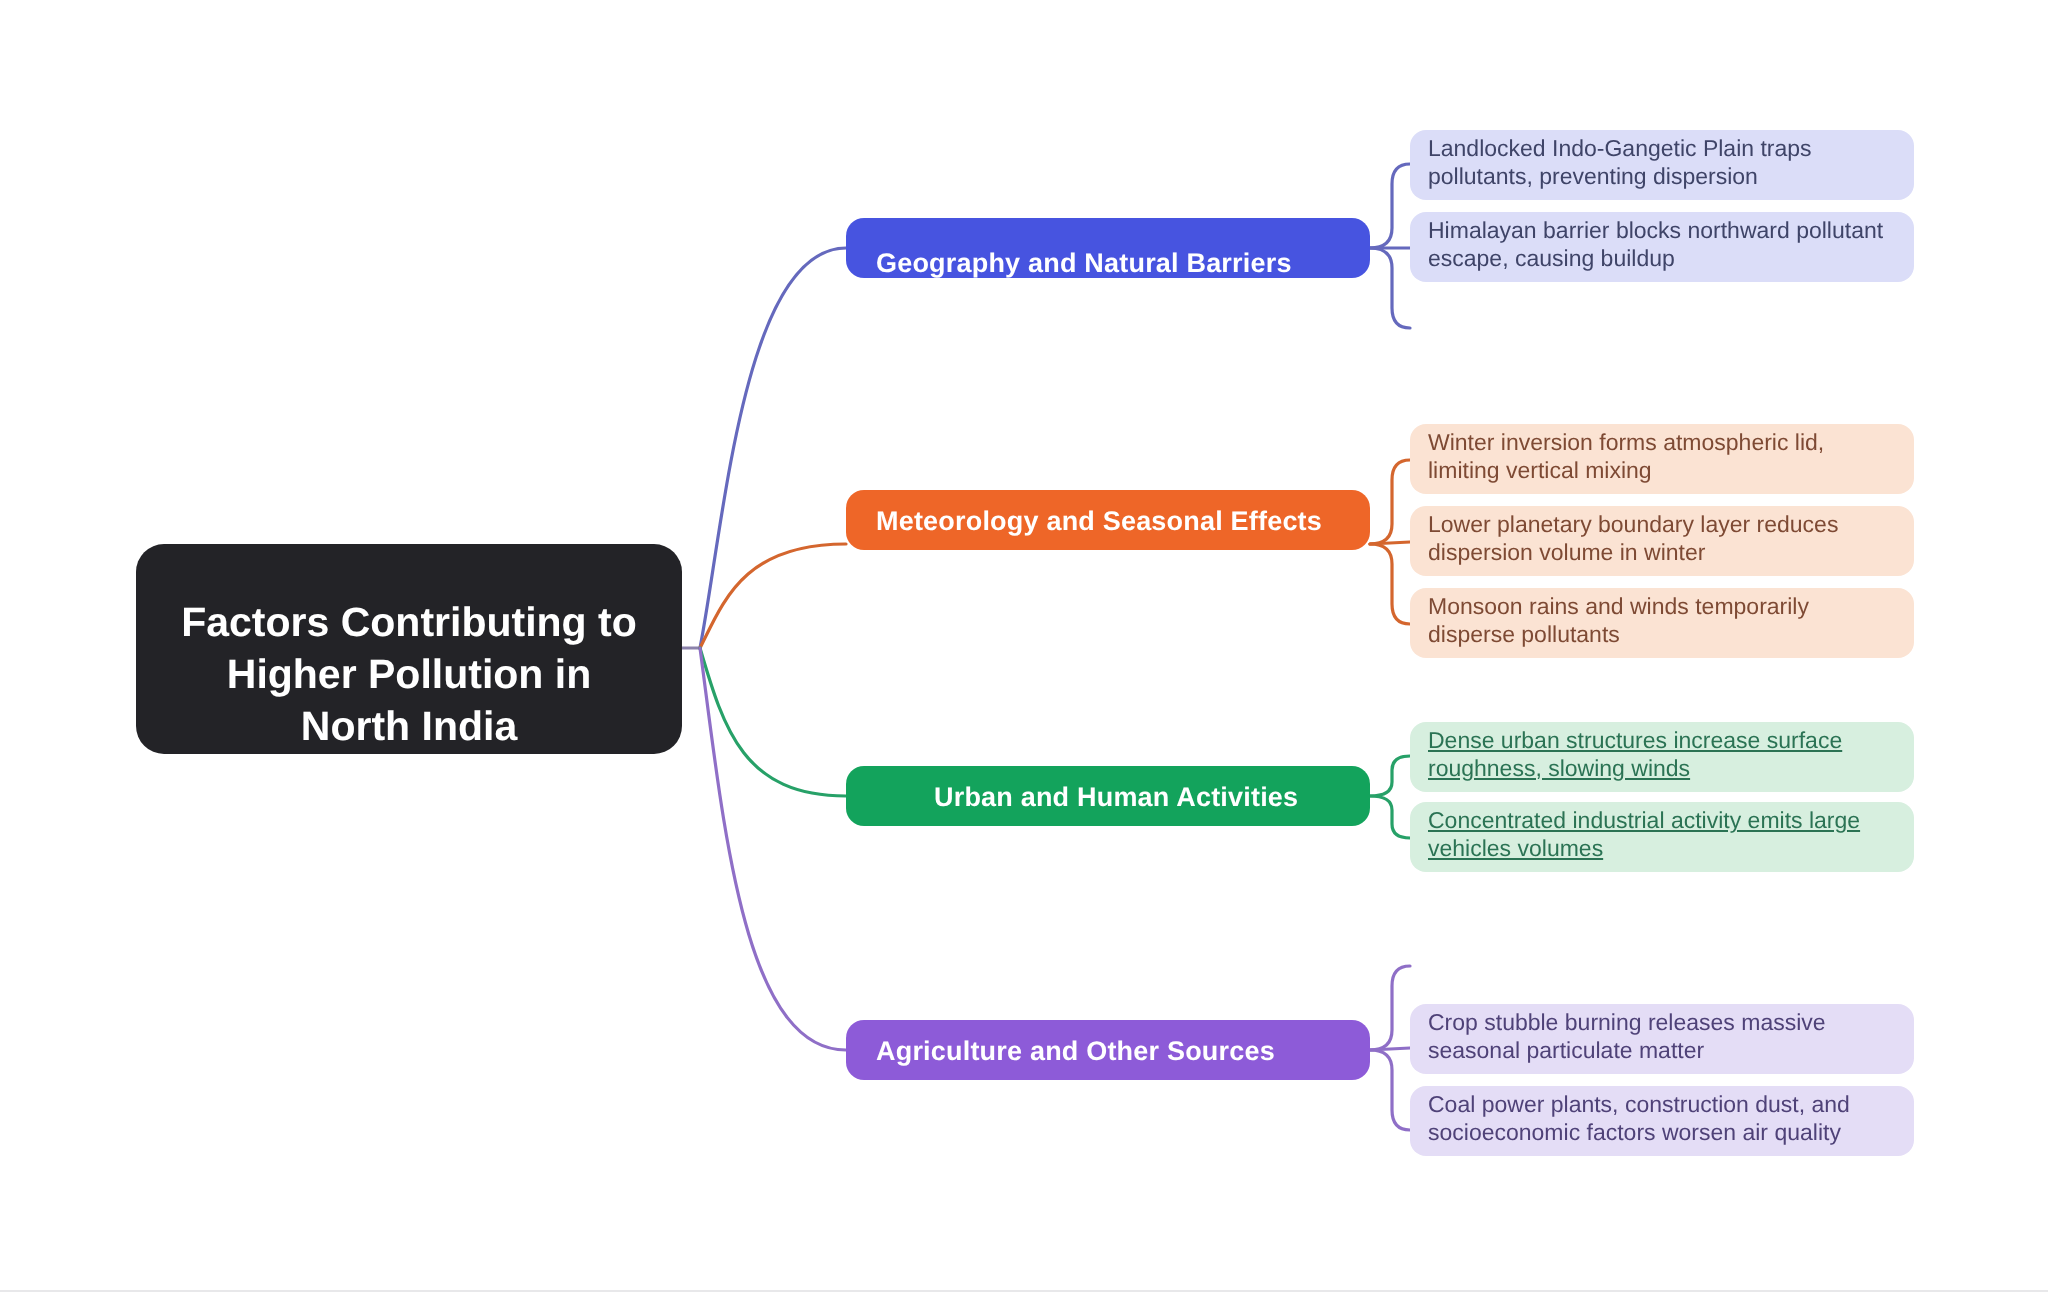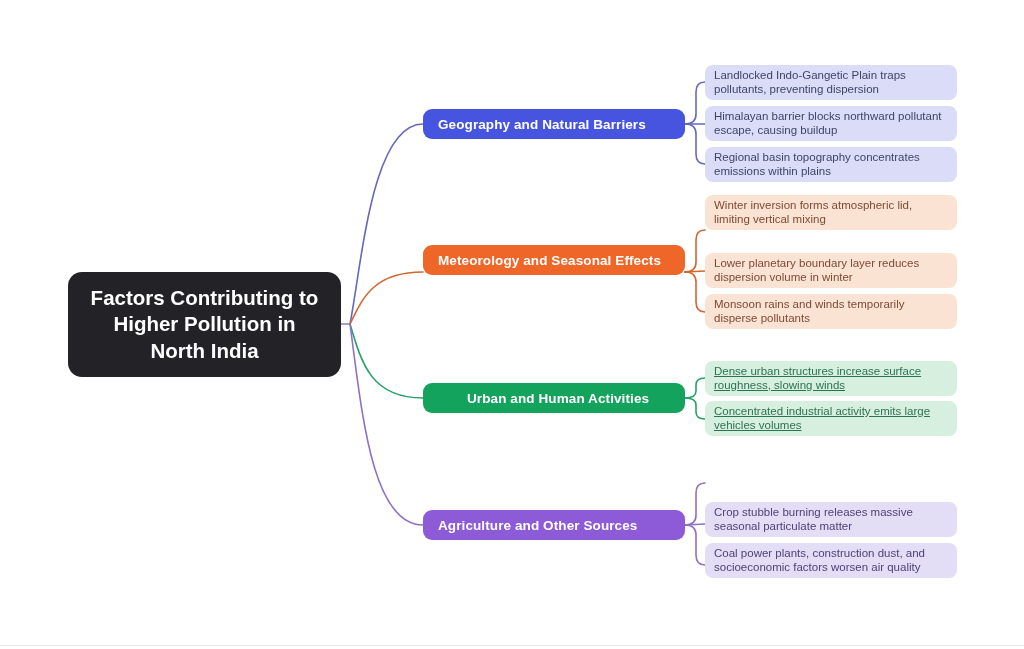--- a/index.html
+++ b/index.html
@@ -39,21 +39,21 @@
   .stub { stroke: #8b82ab; }
 
   .root-node {
     position: absolute;
     left: 68px; top: 272px;
     width: 273px; height: 105px;
     background: var(--root-bg);
     color: var(--root-fg);
     border-radius: 14px;
     display: flex;
-    align-items: center;
+    align-items: flex-end;
     justify-content: center;
     text-align: center;
     font-size: 20.5px;
     font-weight: bold;
     line-height: 1.27;
   }
   .root-node .root-label { width: 238px; }
 
   .bnode {
     position: absolute;
@@ -61,21 +61,21 @@
     width: 262px; height: 30px;
     border-radius: 9px;
     display: flex;
     align-items: center;
     padding-left: 15px;
     color: #ffffff;
     font-size: 13.5px;
     font-weight: bold;
     letter-spacing: 0.1px;
   }
-  .bnode.b0 { top: 109px; background: var(--c0); }
+  .bnode.b0 { top: 109px; background: var(--c0); align-items: flex-end; }
   .bnode.b1 { top: 245px; background: var(--c1); }
   .bnode.b2 { top: 383px; background: var(--c2); padding-left: 44px; }
   .bnode.b3 { top: 510px; background: var(--c3); }
 
   .leaf {
     position: absolute;
     left: 705px;
     width: 252px; height: 35px;
     border-radius: 8px;
     display: flex;
@@ -135,25 +135,22 @@
   <div class="bnode b3">
     <span>Agriculture and Other Sources</span>
   </div>
 
   <div class="leaf b0" style="top:65px">
     <span>Landlocked Indo-Gangetic Plain traps pollutants, preventing dispersion</span>
   </div>
   <div class="leaf b0" style="top:106px">
     <span>Himalayan barrier blocks northward pollutant escape, causing buildup</span>
   </div>
-  <div class="leaf b0" style="top:147px">
-    <span>Regional basin topography concentrates emissions within plains</span>
-  </div>
 
-  <div class="leaf b1" style="top:195px">
+  <div class="leaf b1" style="top:212px">
     <span>Winter inversion forms atmospheric lid, limiting vertical mixing</span>
   </div>
   <div class="leaf b1" style="top:253px">
     <span>Lower planetary boundary layer reduces dispersion volume in winter</span>
   </div>
   <div class="leaf b1" style="top:294px">
     <span>Monsoon rains and winds temporarily disperse pollutants</span>
   </div>
 
   <div class="leaf b2" style="top:361px">

